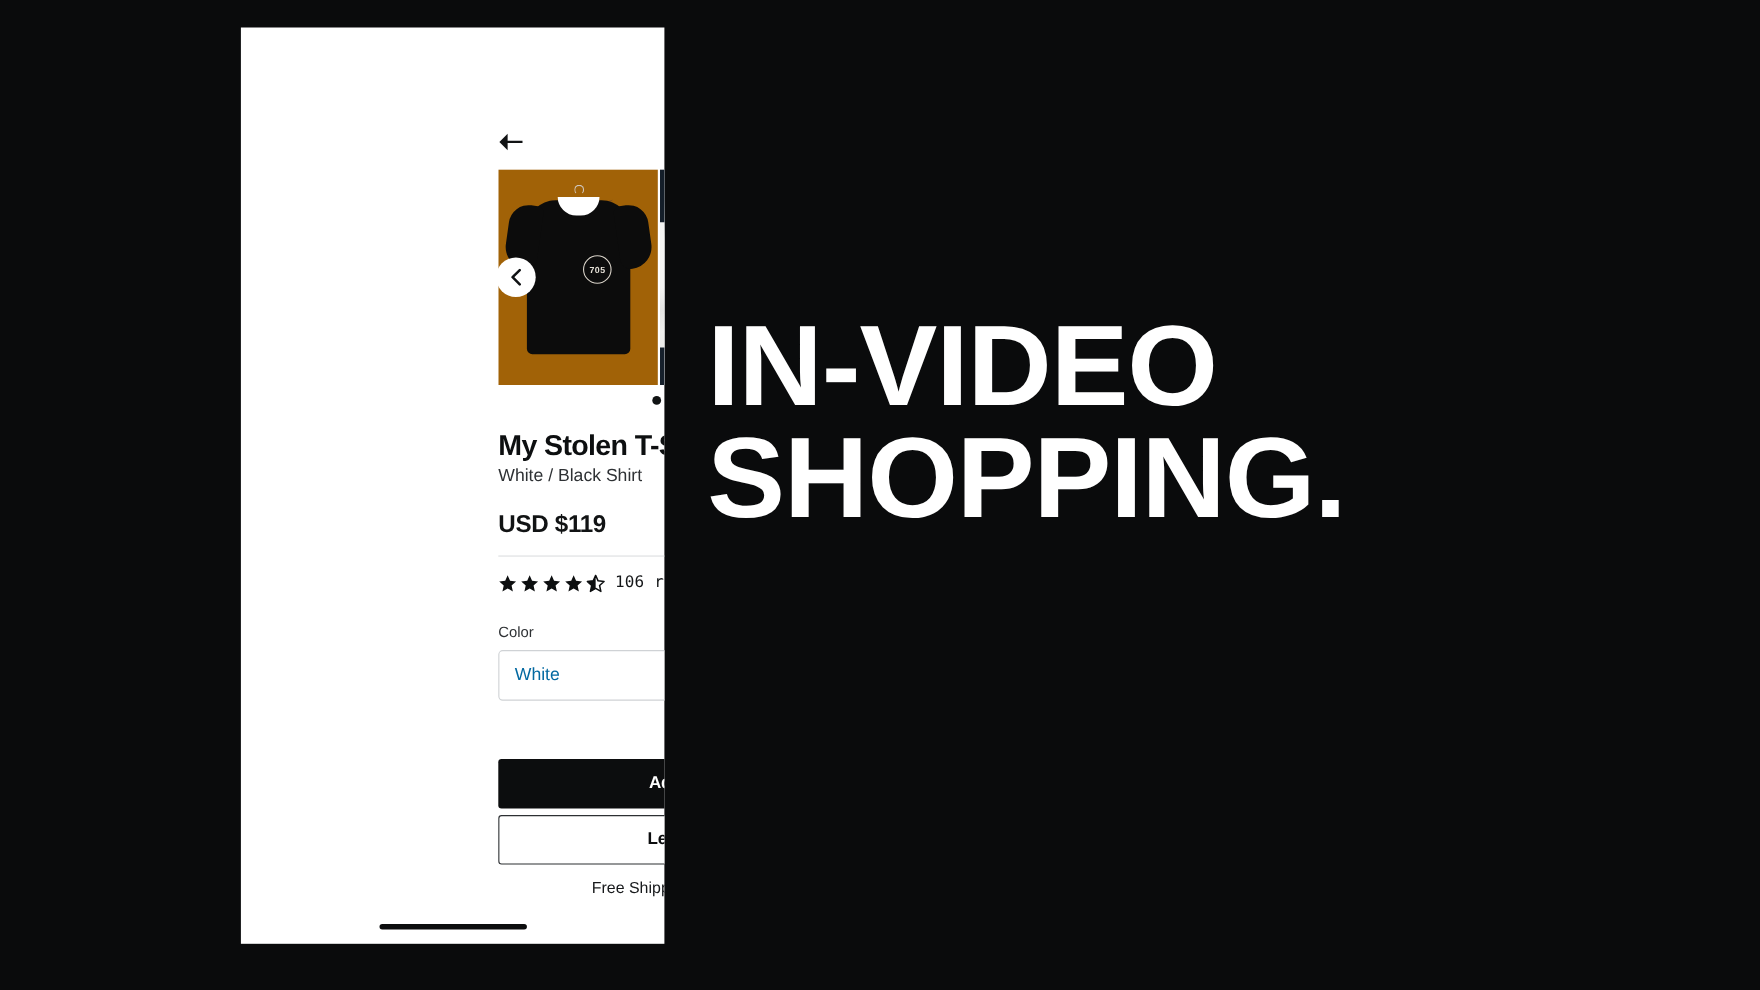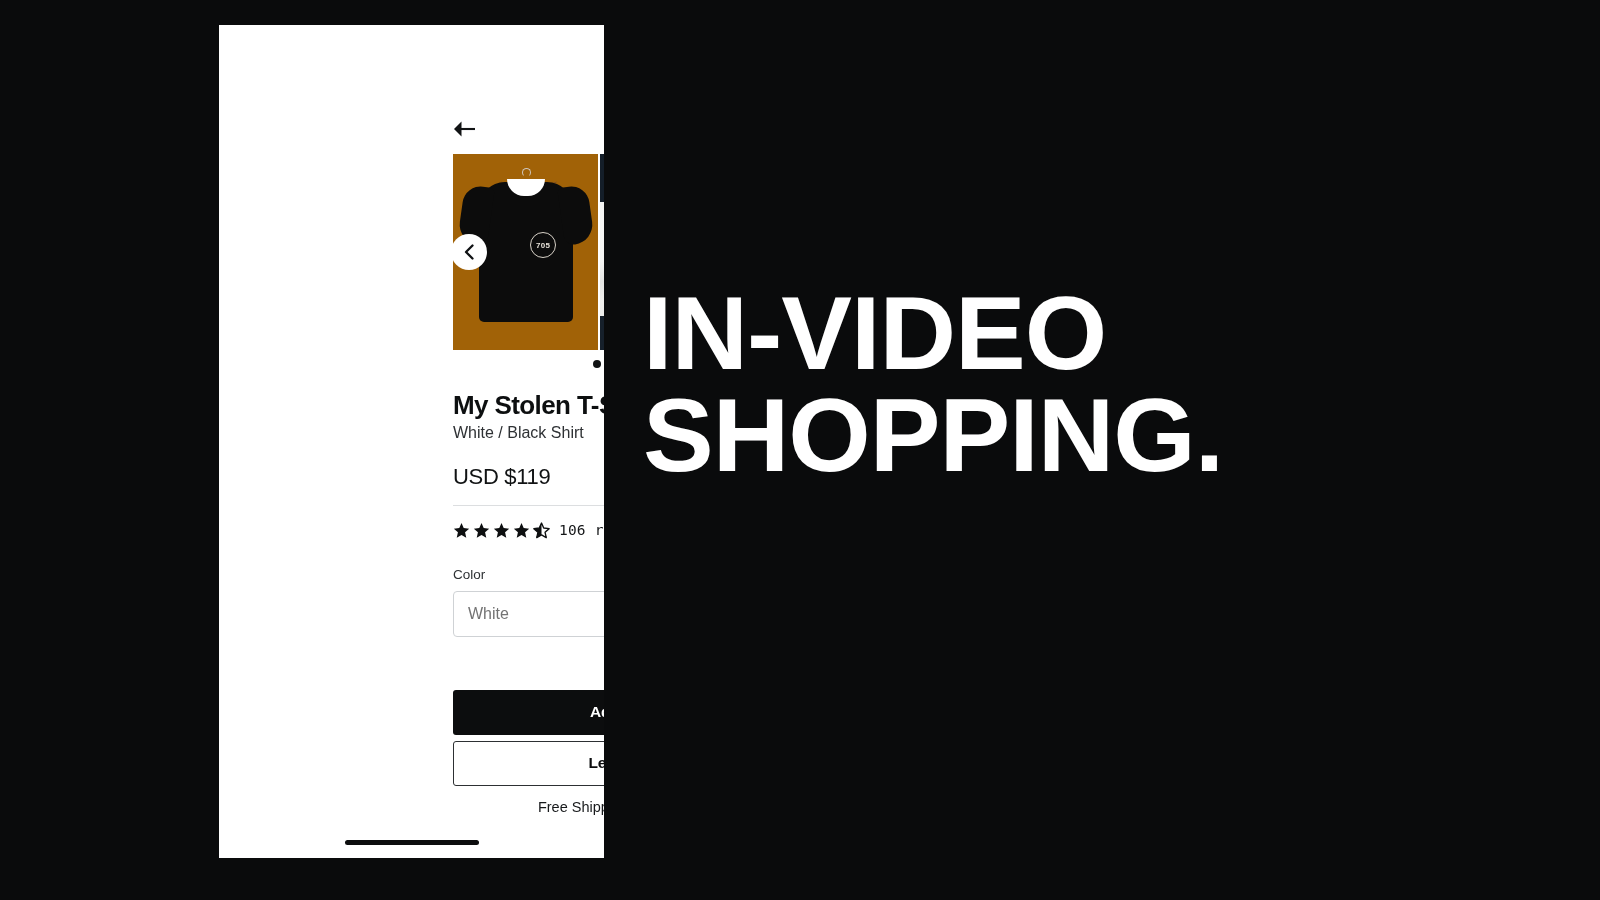--- a/index.html
+++ b/index.html
@@ -114,38 +114,38 @@
   .title {
     font-size:26px; font-weight:bold; color:#0d0f10;
     letter-spacing:-.6px; line-height:1.12;
   }
   .subtitle {
     margin-top:3px; font-size:16px; color:#2e3134; font-weight:400; line-height:1.3;
   }
   .price-row {
     margin-top:20px; display:flex; align-items:baseline; justify-content:space-between;
   }
-  .price { font-size:22px; color:#111314; font-weight:400; letter-spacing:-.3px; }
+  .price { font-size:22px; color:#111314; font-weight:700; letter-spacing:-.3px; }
   .divider { margin-top:15px; height:1px; background:#dcdee0; }
 
   .rating-row { margin-top:16px; display:flex; align-items:center; gap:9px; }
   .stars { display:flex; gap:3px; align-items:center; }
   .star { width:17px; height:17px; display:block; }
   .reviews {
     font-family:"DejaVu Sans Mono", monospace;
     font-size:14.5px; color:#141618; letter-spacing:.2px;
   }
 
   .field-label { margin-top:28px; font-size:13.5px; color:#2e3134; }
   .select {
     margin-top:9px; height:46px; border:1px solid #cfd2d5; border-radius:4px;
     background:#fff; display:flex; align-items:center;
     padding:0 14px; justify-content:space-between;
   }
-  .select-value { font-size:16px; color:#737373; }
+  .select-value { font-size:16px; color:#0369a1; }
 
   .btn {
     margin-top:0; height:45px; border-radius:3px;
     display:flex; align-items:center; justify-content:center;
     font-size:15.5px; font-weight:bold; letter-spacing:-.15px;
   }
   .btn-primary { margin-top:53px; background:#0c0d0e; color:#ffffff; }
   .btn-secondary { margin-top:6px; background:#ffffff; color:#0c0d0e; border:1px solid #2d3033; }
   .ship-note {
     margin-top:13px; text-align:center; font-size:14.5px; color:#17191b; font-weight:400;

